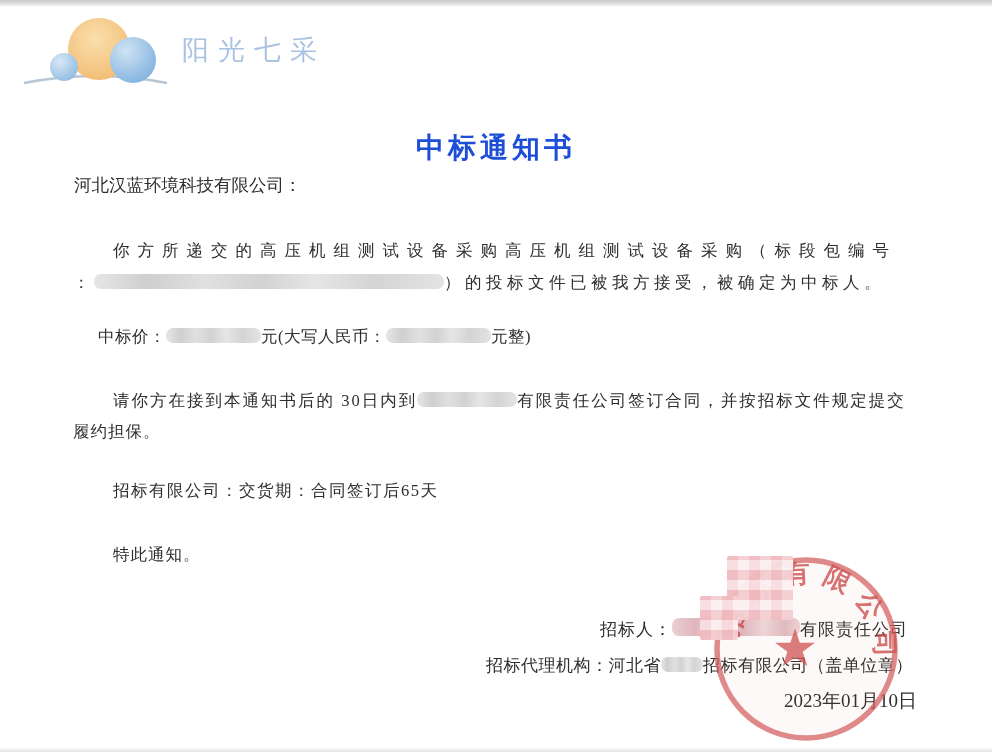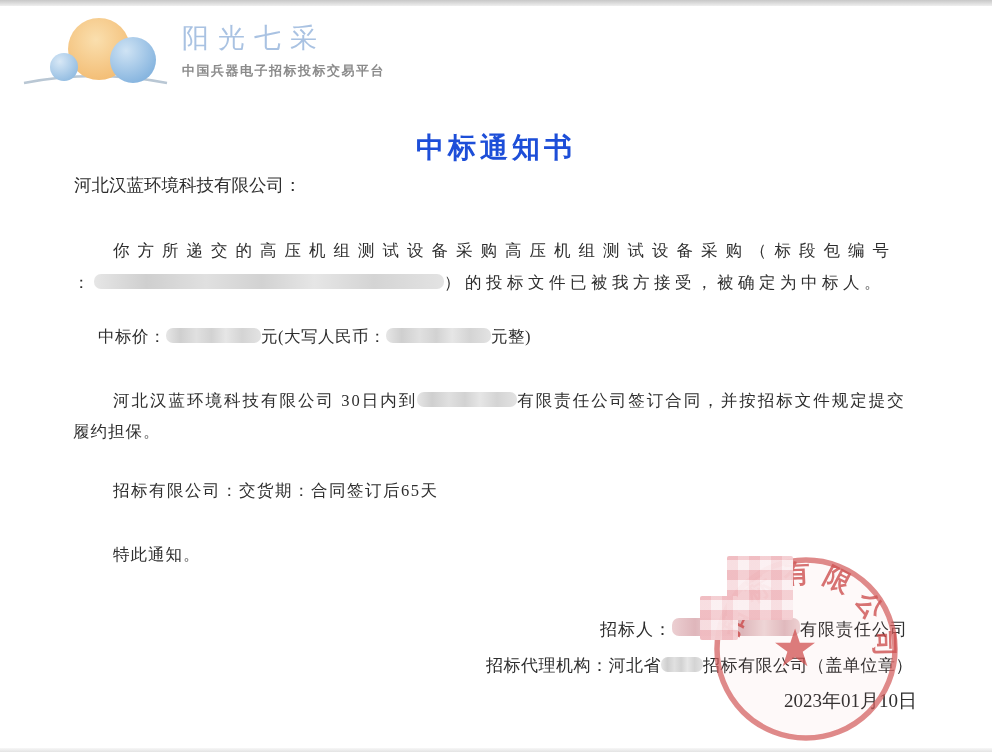--- a/index.html
+++ b/index.html
@@ -81,21 +81,20 @@
           <stop offset="100%" stop-color="#8db9e0"></stop>
       </radialGradient>
     </defs>
     <path d="M4 71 Q75 57 147 71" stroke="#b9c7d4" stroke-width="2.5" fill="none"></path>
     <circle cx="79" cy="37" r="31" fill="url(#sunG)"></circle>
     <circle cx="113" cy="48" r="23" fill="url(#globeG)"></circle>
     <circle cx="44" cy="55" r="14" fill="url(#globeG2)"></circle>
   </svg>
   <div class="logo-text">
     <div class="logo-title">阳光七采</div>
-    <div class="logo-sub">中国兵器电子招标投标交易平台</div>
   </div>
 </div>
 
 <h1 class="doc-title">中标通知书</h1>
 
 <div class="line addressee">
   <span>河北汉蓝环境科技有限公司：</span>
 </div>
 
 <div class="line p1l1">
@@ -103,21 +102,21 @@
 </div>
 <div class="line p1l2">
   <span>：</span><span class="redact" style="width:350px"></span><span>）的投标文件已被我方接受，被确定为中标人。</span>
 </div>
 
 <div class="line price-line">
   <span>中标价：</span><span class="redact" style="width:95px"></span><span>元(大写人民币：</span><span class="redact" style="width:105px"></span><span>元整)</span>
 </div>
 
 <div class="line p3l1">
-  <span>河北汉蓝环境科技有限公司 30日内到</span><span class="redact" style="width:100px"></span><span>有限责任公司签订合同，并按招标文件规定提交</span>
+  <span>请你方在接到本通知书后的 30日内到</span><span class="redact" style="width:100px"></span><span>有限责任公司签订合同，并按招标文件规定提交</span>
 </div>
 <div class="line p3l2">
   <span>履约担保。</span>
 </div>
 
 <div class="line other-line">
   <span>招标有限公司：交货期：合同签订后65天</span>
 </div>
 
 <div class="line closing-line">

